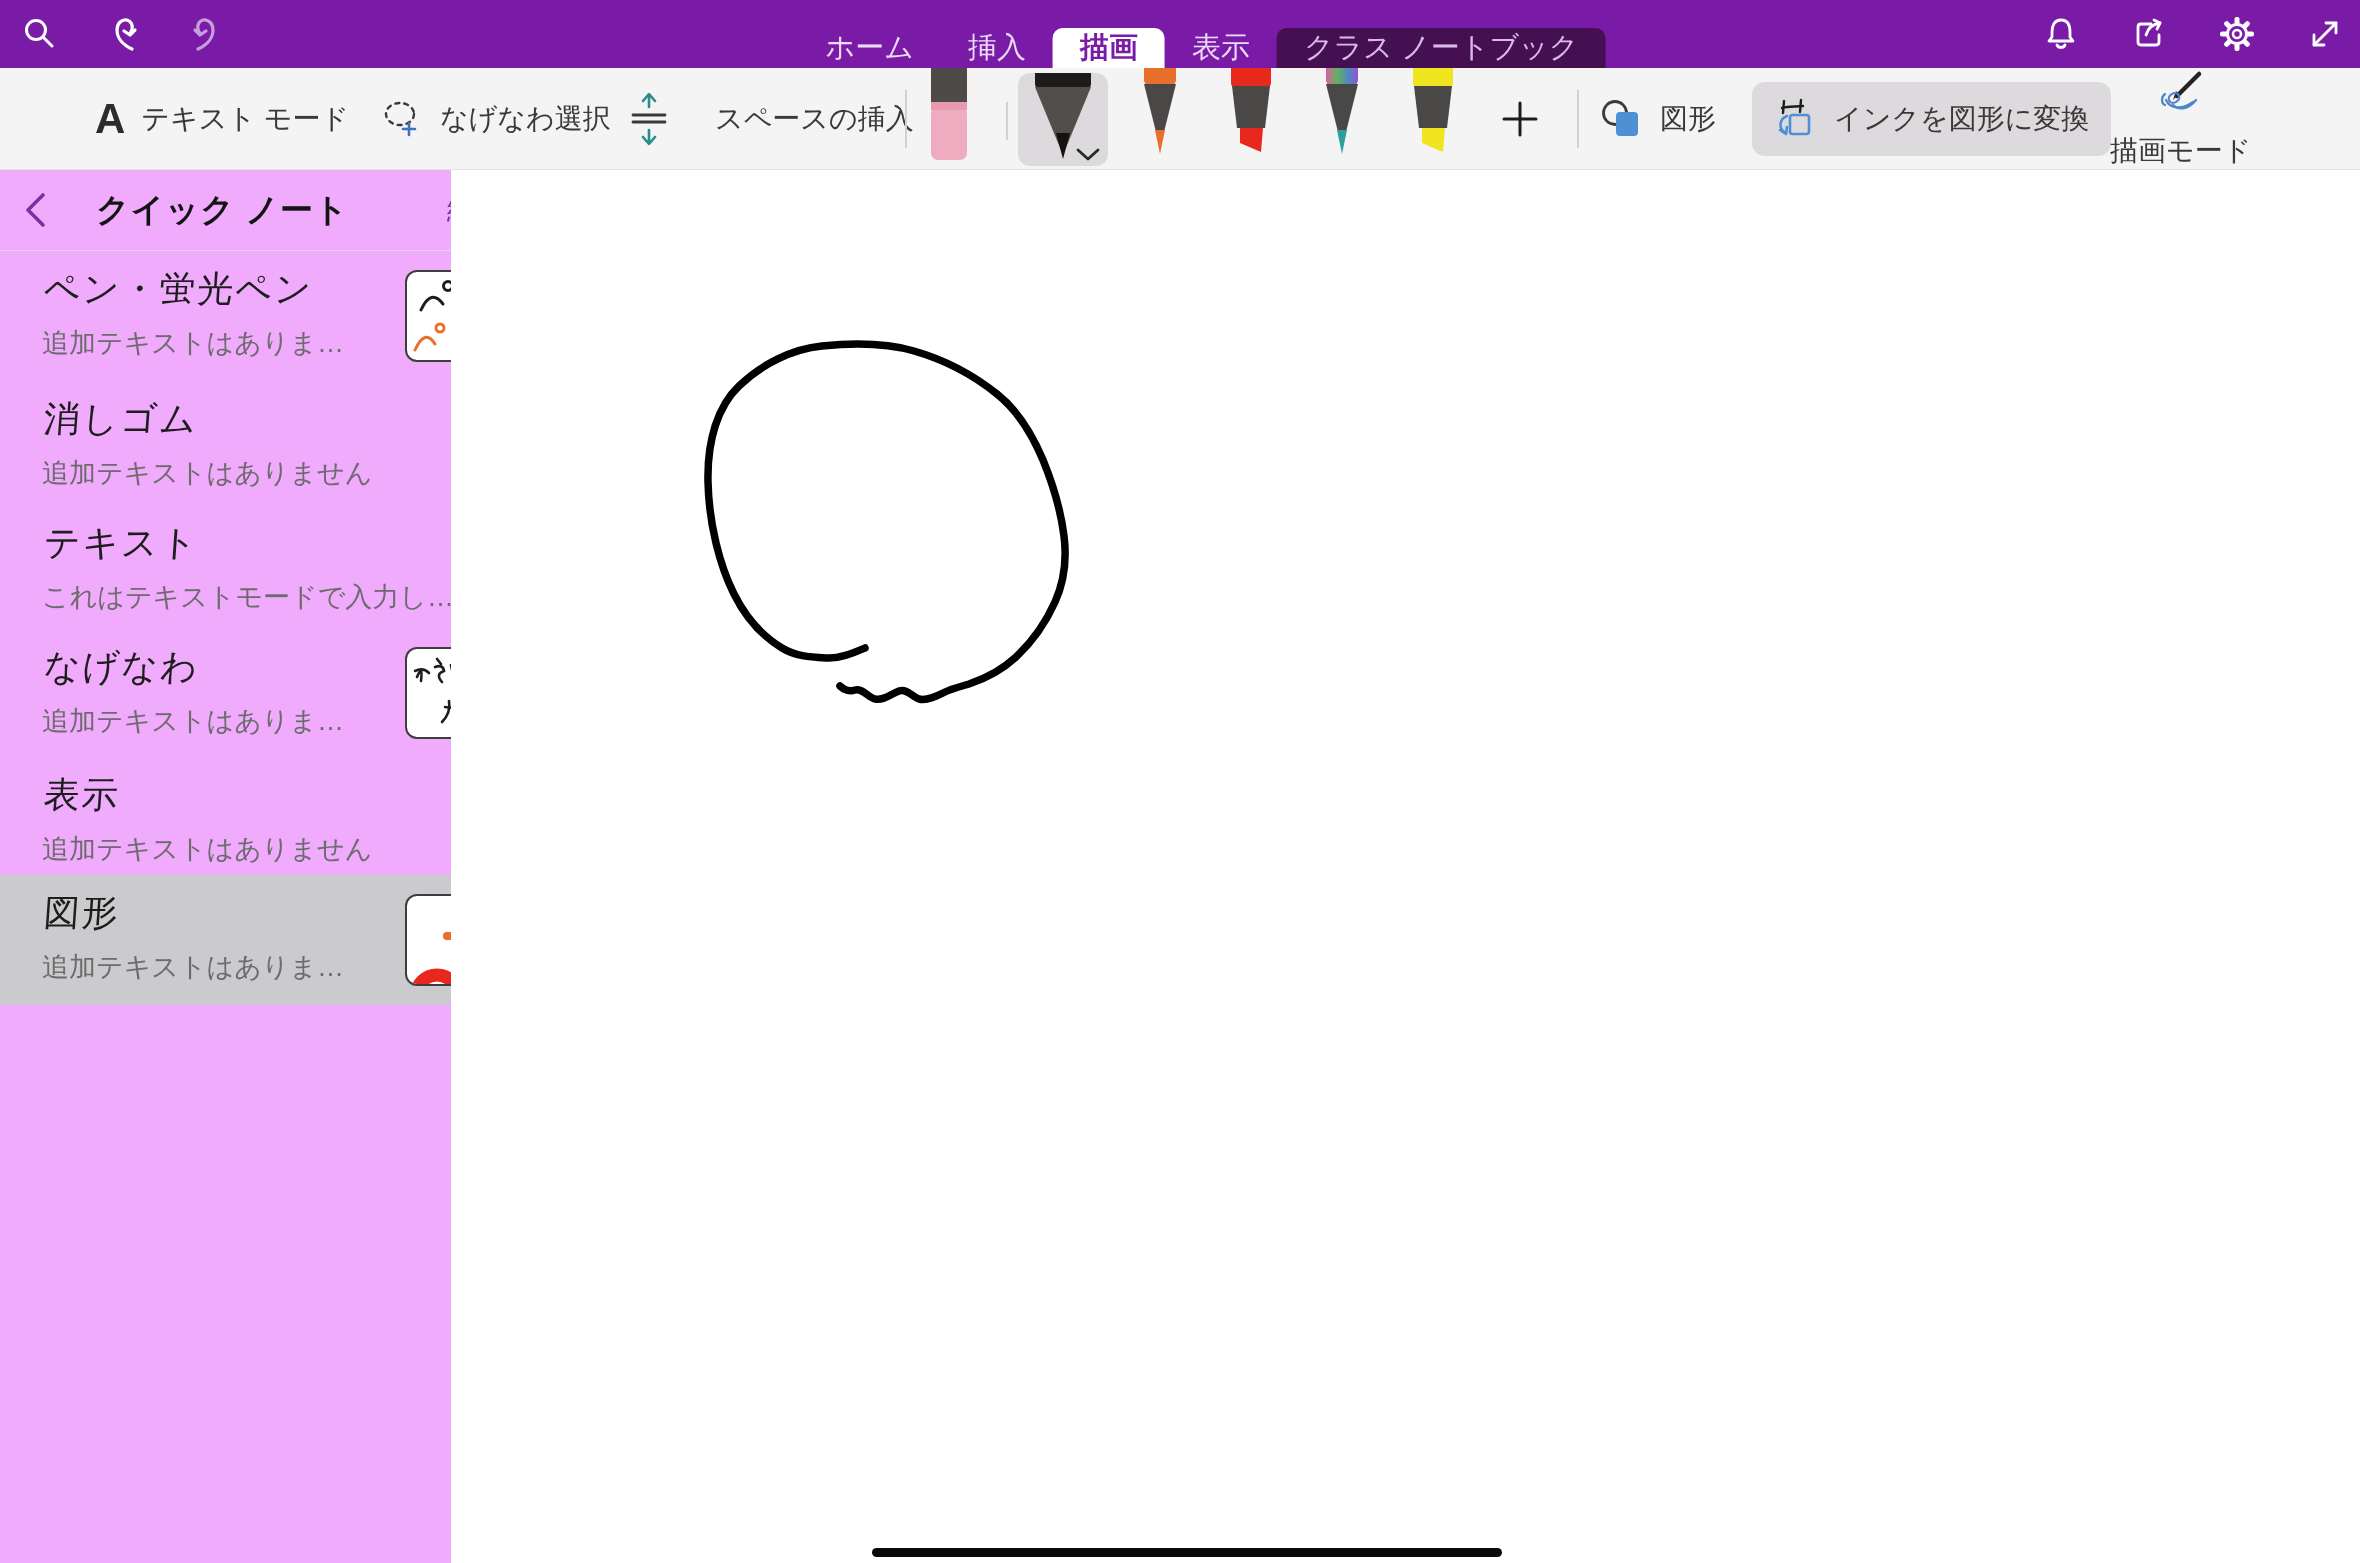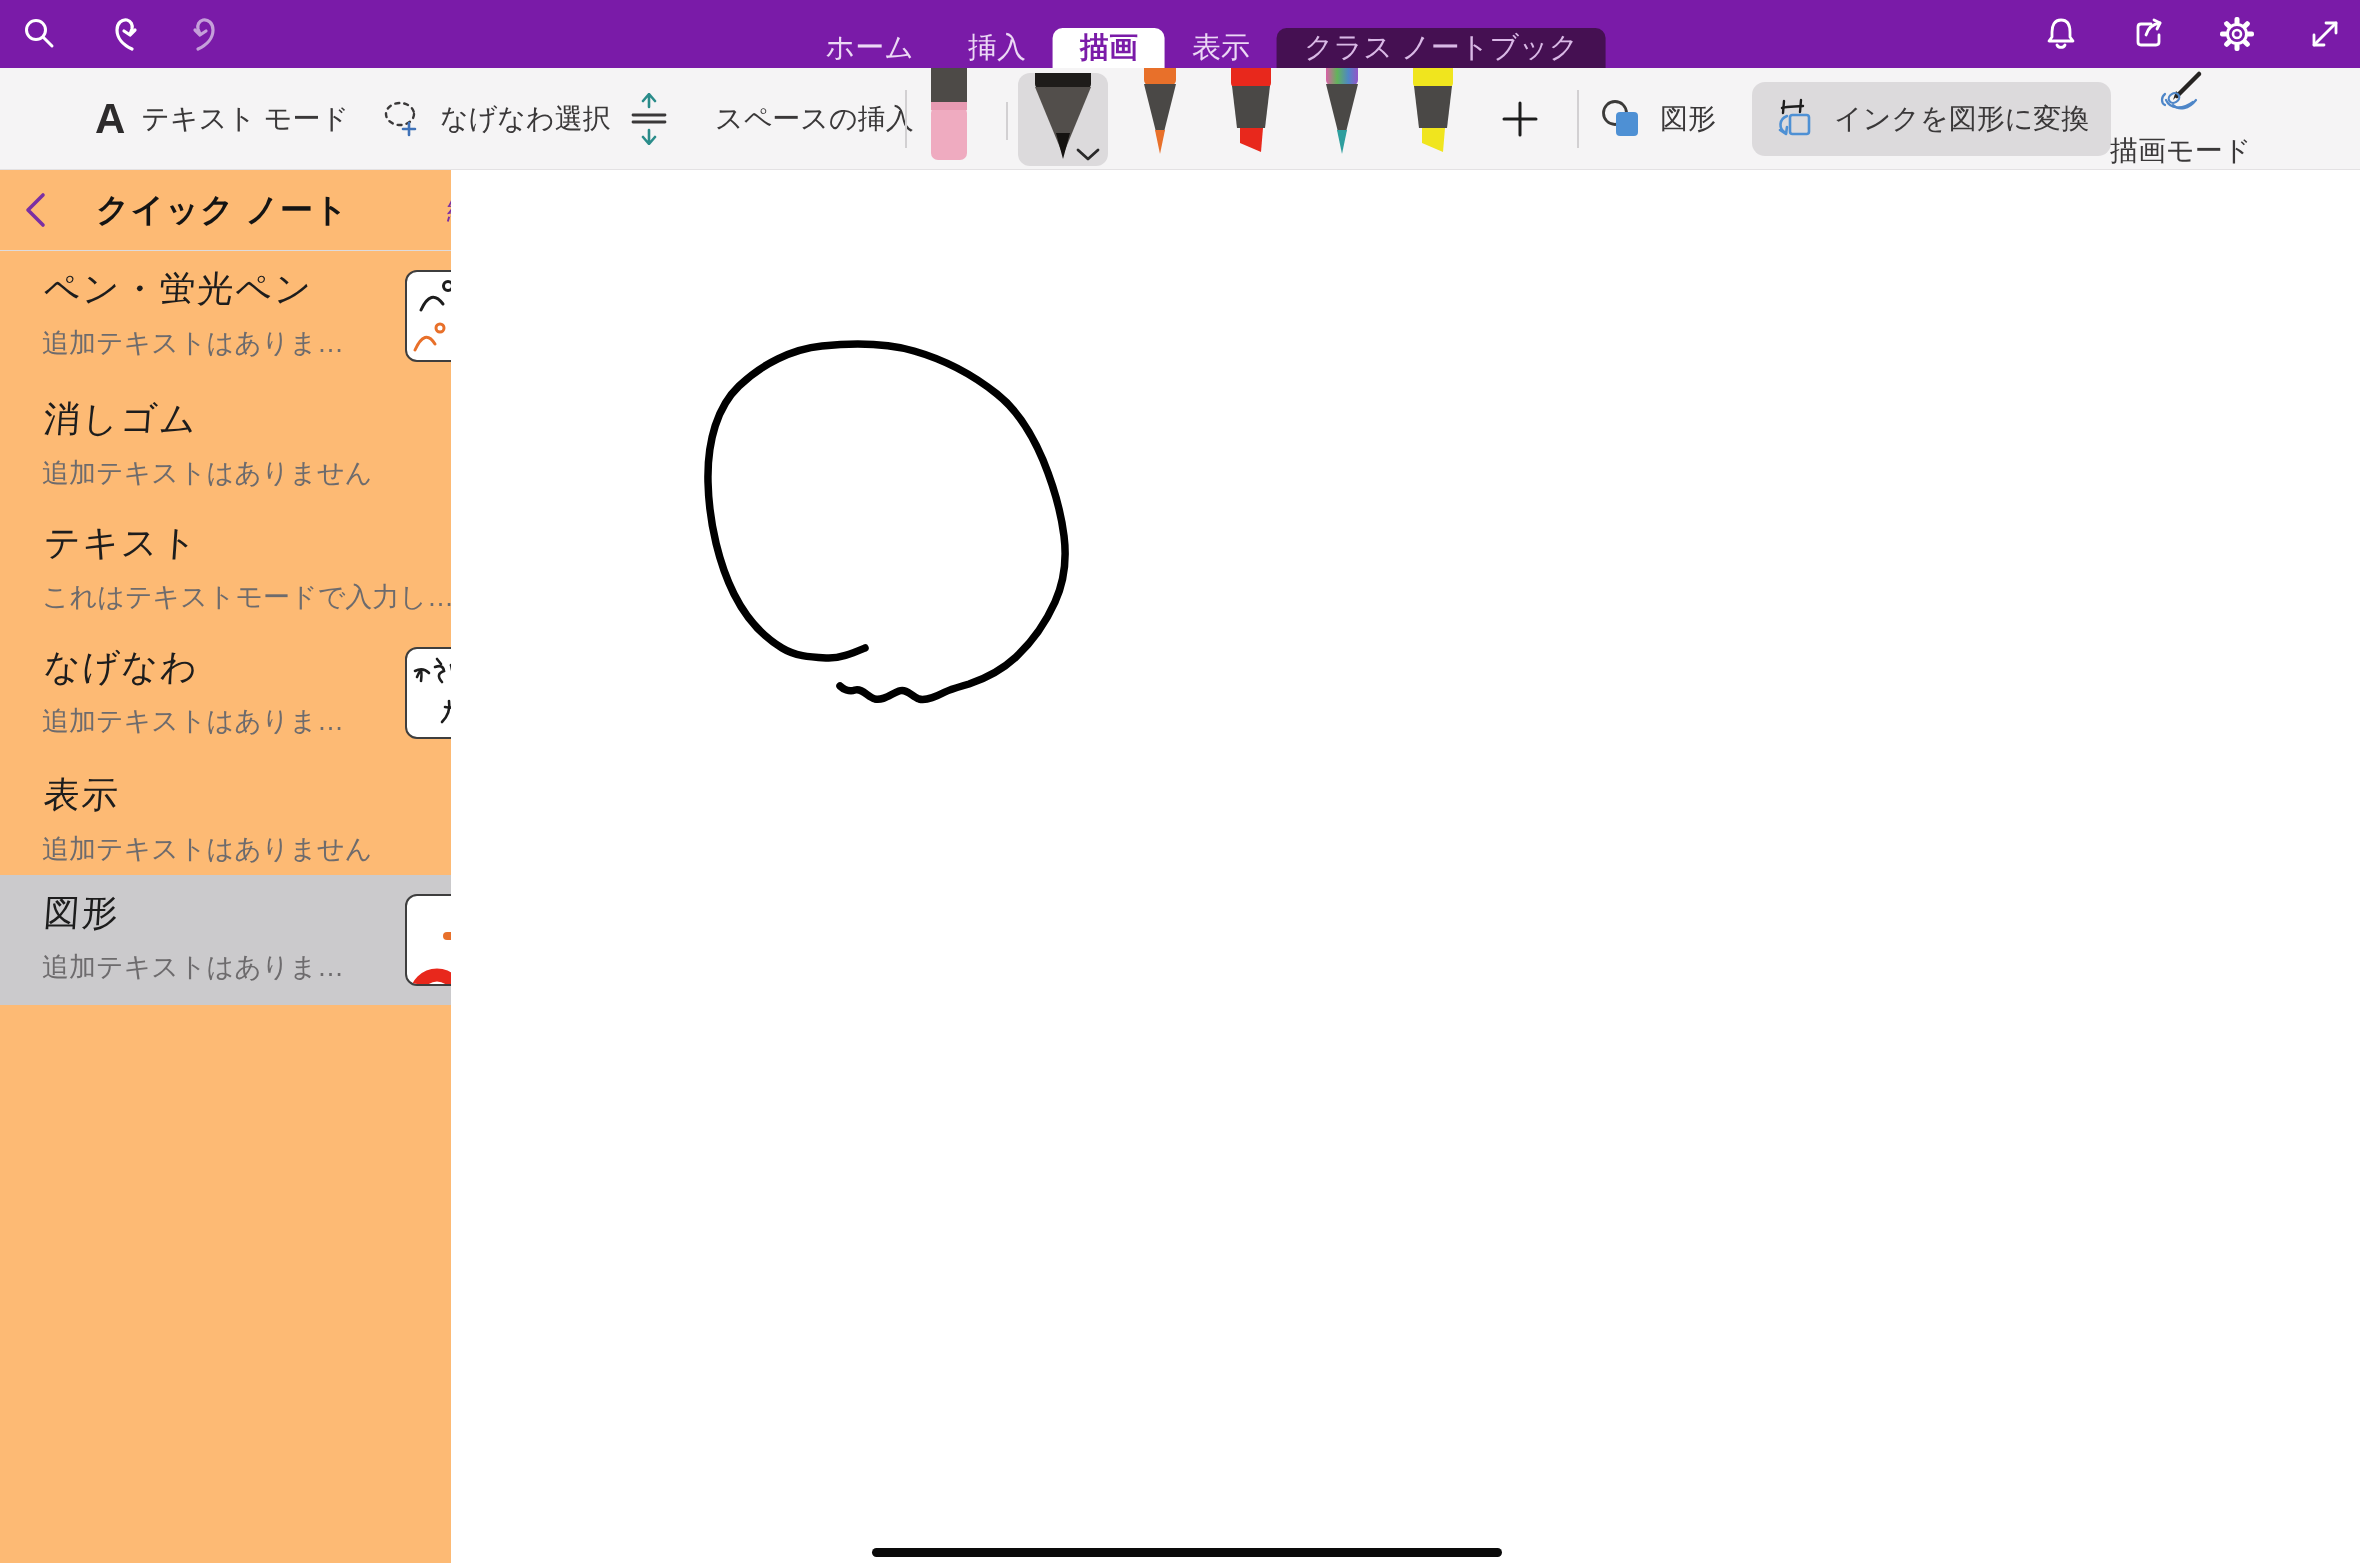--- a/index.html
+++ b/index.html
@@ -21,21 +21,21 @@
   .toolbar { position:absolute; top:68px; left:0; width:100%; height:102px; background:#f5f4f5; border-bottom:1px solid #e3e1e3; overflow:hidden; }
   .tool { position:absolute; top:0; height:102px; display:flex; align-items:center; gap:16px; font-size:28px; color:#3a3839; cursor:pointer; white-space:nowrap; }
   .vdiv { position:absolute; width:2px; background:#d2d0d2; }
   .pen-wrap { position:absolute; cursor:pointer; }
   .pen-tile { position:absolute; left:1018px; top:5px; width:90px; height:93px; background:#dcdadc; border-radius:12px; overflow:hidden; cursor:pointer; }
   .pen-tile svg.bigpen { position:absolute; left:13px; top:-12px; }
   .tile-chevron { position:absolute; right:7px; bottom:5px; }
   .convert-btn { position:absolute; left:1752px; top:14px; height:74px; display:flex; align-items:center; gap:16px; padding:0 22px; background:#dcdadc; border-radius:13px; font-size:28px; color:#3a3839; cursor:pointer; white-space:nowrap; }
 
   
-  .sidebar { position:absolute; top:170px; left:0; width:526px; bottom:0; background:#fdba74; border-right:1px solid #c9c7c9; }
+  .sidebar { position:absolute; top:170px; left:0; width:526px; bottom:0; background:#f0abfc; border-right:1px solid #c9c7c9; }
   .sb-header { height:81px; border-bottom:1px solid #dddbdd; display:flex; align-items:center; padding:0 22px; }
   .sb-back { width:40px; height:44px; display:flex; align-items:center; cursor:pointer; }
   .sb-title { font-size:33px; font-weight:600; color:#141414; margin-left:34px; letter-spacing:1px; }
   .sb-edit { margin-left:auto; font-size:28px; color:#7b2fa3; cursor:pointer; }
   .page-item { position:relative; padding:14px 130px 8px 42px; cursor:pointer; }
   .page-item.no-thumb { padding-right:30px; }
   .page-item.selected { background:#cbcacc; }
   .pi-title { font-size:36px; color:#1d1d1d; transform:skewX(-4deg); transform-origin:left bottom; letter-spacing:2px; white-space:nowrap; }
   .pi-sub { font-size:27px; color:#6d6b6d; margin-top:11px; white-space:nowrap; overflow:hidden; }
   .thumb { position:absolute; right:28px; top:50%; transform:translateY(-50%); width:92px; height:92px; background:#ffffff; border:2.5px solid #3e3e3e; border-radius:12px; overflow:hidden; }

